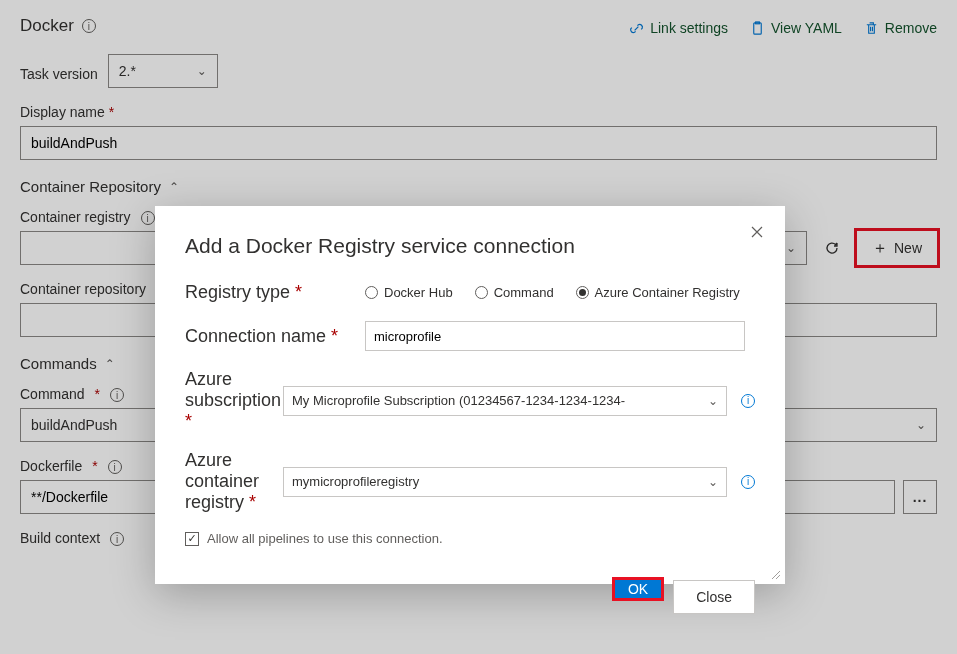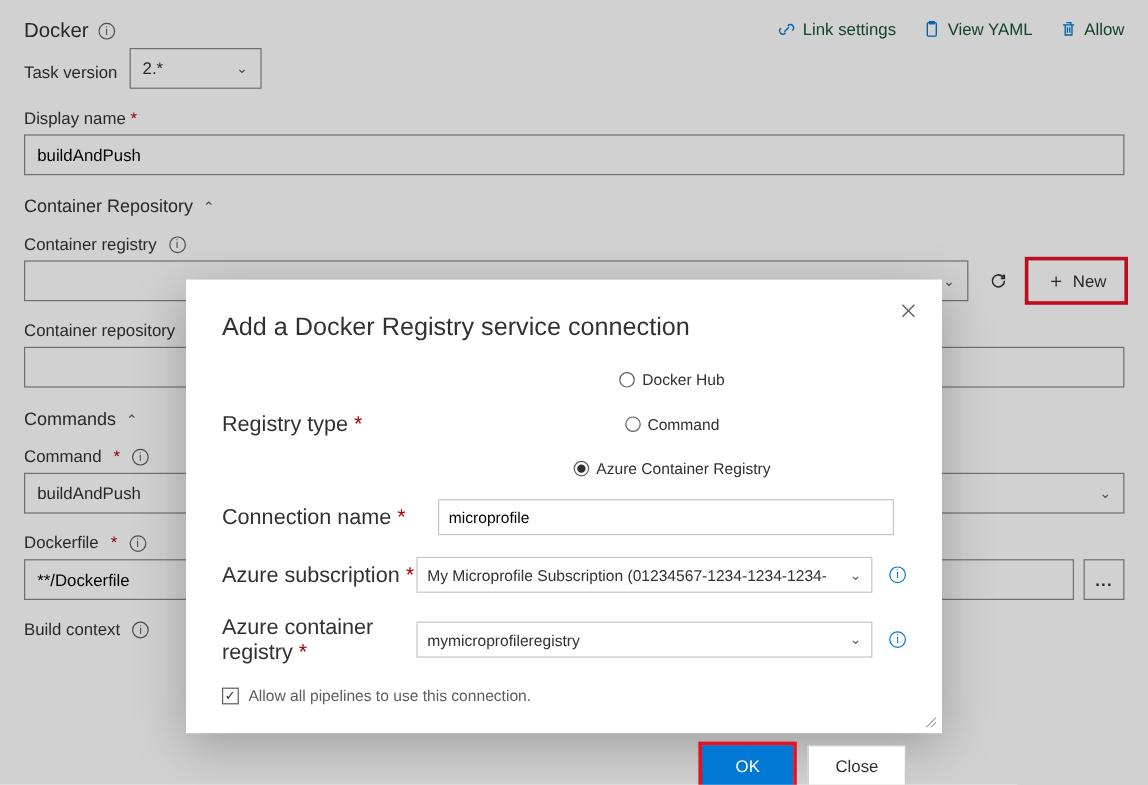--- a/index.html
+++ b/index.html
@@ -1,19 +1,19 @@
 <!DOCTYPE html>
 <html><head>
 <meta charset="utf-8">
 <style>
 * { box-sizing: border-box; margin: 0; padding: 0; font-family: "Segoe UI", -apple-system, sans-serif; }
 body { width: 957px; height: 654px; overflow: hidden; background: #fff; position: relative; font-size: 14px; color: #323130; }
 
 .page { padding: 16px 20px; }
-.header { display: flex; justify-content: space-between; align-items: flex-start; margin-bottom: 4px; }
+.header { display: flex; justify-content: space-between; align-items: flex-end; margin-bottom: 18px; }
 .title-row { display: flex; align-items: center; gap: 8px; }
 .title { font-size: 17px; font-weight: 400; }
 .info-icon { width: 14px; height: 14px; border: 1px solid #605e5c; border-radius: 50%; display: inline-flex; align-items: center; justify-content: center; font-size: 10px; color: #605e5c; }
 .info-icon-blue { width: 14px; height: 14px; border: 1px solid #0078d4; border-radius: 50%; display: inline-flex; align-items: center; justify-content: center; font-size: 10px; color: #0078d4; }
 .header-links { display: flex; gap: 22px; }
 .header-link { color: #14532d; display: flex; align-items: center; gap: 6px; cursor: pointer; }
 .link-icon { width: 15px; height: 15px; display: inline-block; }
 
 .field-row { margin-bottom: 16px; }
 .label { display: block; margin-bottom: 6px; font-size: 14px; color: #323130; }
@@ -29,37 +29,37 @@
 .registry-row { display: flex; gap: 8px; align-items: center; }
 .registry-select { flex: 1; height: 34px; border: 1px solid #8a8886; background: #fff; display: flex; align-items: center; justify-content: flex-end; padding: 0 10px; }
 .icon-btn { width: 34px; height: 34px; display: flex; align-items: center; justify-content: center; cursor: pointer; }
 .new-btn { height: 34px; padding: 0 14px; border: 1px solid transparent; background: #fff; display: flex; align-items: center; gap: 6px; cursor: pointer; color: #323130; }
 .highlight-red { outline: 3px solid #e81123; }
 
 .dockerfile-row { display: flex; gap: 8px; align-items: center; }
 .dots-btn { width: 34px; height: 34px; border: 1px solid #8a8886; background: #fff; display: flex; align-items: center; justify-content: center; font-weight: bold; letter-spacing: 1px; cursor: pointer; }
 
 .modal-overlay { position: absolute; inset: 0; background: rgba(0,0,0,0.18); }
-.modal { position: absolute; top: 233px; left: 155px; width: 630px; height: 378px; background: #fff; box-shadow: 0 10px 40px rgba(0,0,0,0.25); padding: 28px 30px 20px 30px; }
+.modal { position: absolute; top: 206px; left: 155px; width: 630px; height: 378px; background: #fff; box-shadow: 0 10px 40px rgba(0,0,0,0.25); padding: 28px 30px 20px 30px; }
 .modal-title { font-size: 21px; font-weight: 300; margin-bottom: 24px; }
 .modal-close { position: absolute; top: 16px; right: 18px; cursor: pointer; color: #605e5c; font-size: 16px; width: 20px; height: 20px; display: flex; align-items: center; justify-content: center; }
 .modal-row { display: flex; align-items: center; margin-bottom: 18px; }
 .modal-label { width: 180px; font-size: 18px; color: #323130; }
 .modal-label .req { color: #a80000; }
 .modal-field { flex: 1; display: flex; align-items: center; gap: 14px; }
 .modal-input { width: 380px; height: 30px; border: 1px solid #c8c6c4; padding: 0 8px; font-size: 13px; }
-.modal-select { width: 380px; height: 30px; border: 1px solid #c8c6c4; padding: 0 8px; font-size: 13px; display: flex; align-items: center; justify-content: space-between; background: #fff; text-align: center; }
-.radio-group { display: flex; gap: 22px; align-items: center; flex-direction: column; }
+.modal-select { width: 444px; height: 30px; border: 1px solid #c8c6c4; padding: 0 8px; font-size: 13px; display: flex; align-items: center; justify-content: space-between; background: #fff; text-align: center; }
+.radio-group { display: flex; gap: 22px; align-items: center; }
 .radio-item { display: flex; align-items: center; gap: 6px; font-size: 13px; }
 .radio { width: 13px; height: 13px; border: 1px solid #605e5c; border-radius: 50%; display: inline-flex; align-items: center; justify-content: center; }
 .radio.checked::after { content: ''; width: 7px; height: 7px; background: #323130; border-radius: 50%; }
 .checkbox-row { display: flex; align-items: center; gap: 8px; margin-top: 6px; font-size: 13px; color: #605e5c; }
 .checkbox { width: 14px; height: 14px; border: 1px solid #605e5c; display: inline-flex; align-items: center; justify-content: center; font-size: 11px; color: #323130; }
 .modal-footer { display: flex; justify-content: flex-end; gap: 12px; margin-top: 34px; }
-.btn-primary { background: #0078d4; color: #fff; border: none; height: 34px; padding: 0 28px; font-size: 14px; cursor: pointer; }
+.btn-primary { background: #0078d4; color: #fff; border: none; height: 18px; padding: 0 13px; font-size: 14px; cursor: pointer; }
 .btn-secondary { background: #fff; color: #323130; border: 1px solid #c8c6c4; height: 34px; padding: 0 22px; font-size: 14px; cursor: pointer; }
 .resize-handle { position: absolute; bottom: 4px; right: 4px; width: 12px; height: 12px; }
 .resize-handle svg { display: block; }
 </style>
 </head>
 <body>
 
 <div class="page">
   <div class="header">
     <div class="title-row">
@@ -83,21 +83,21 @@
             </svg>
         </span>
         <span>View YAML</span>
       </span>
       <span class="header-link">
         <span class="link-icon">
           <svg viewBox="0 0 16 16" width="15" height="15">
               <path fill="none" stroke="#0078d4" stroke-width="1.2" d="M3 4h10M5 4v9h6V4M6 2h4v2M7 6v5M9 6v5"></path>
             </svg>
         </span>
-        <span>Allow</span>
+        <span>Remove</span>
       </span>
     </div>
   </div>
 
   <div class="field-row label-inline">
     <span class="label">Task version</span>
     <div class="select-input">
       <span>2.*</span>
       <span class="chevron">⌄</span>
     </div>

